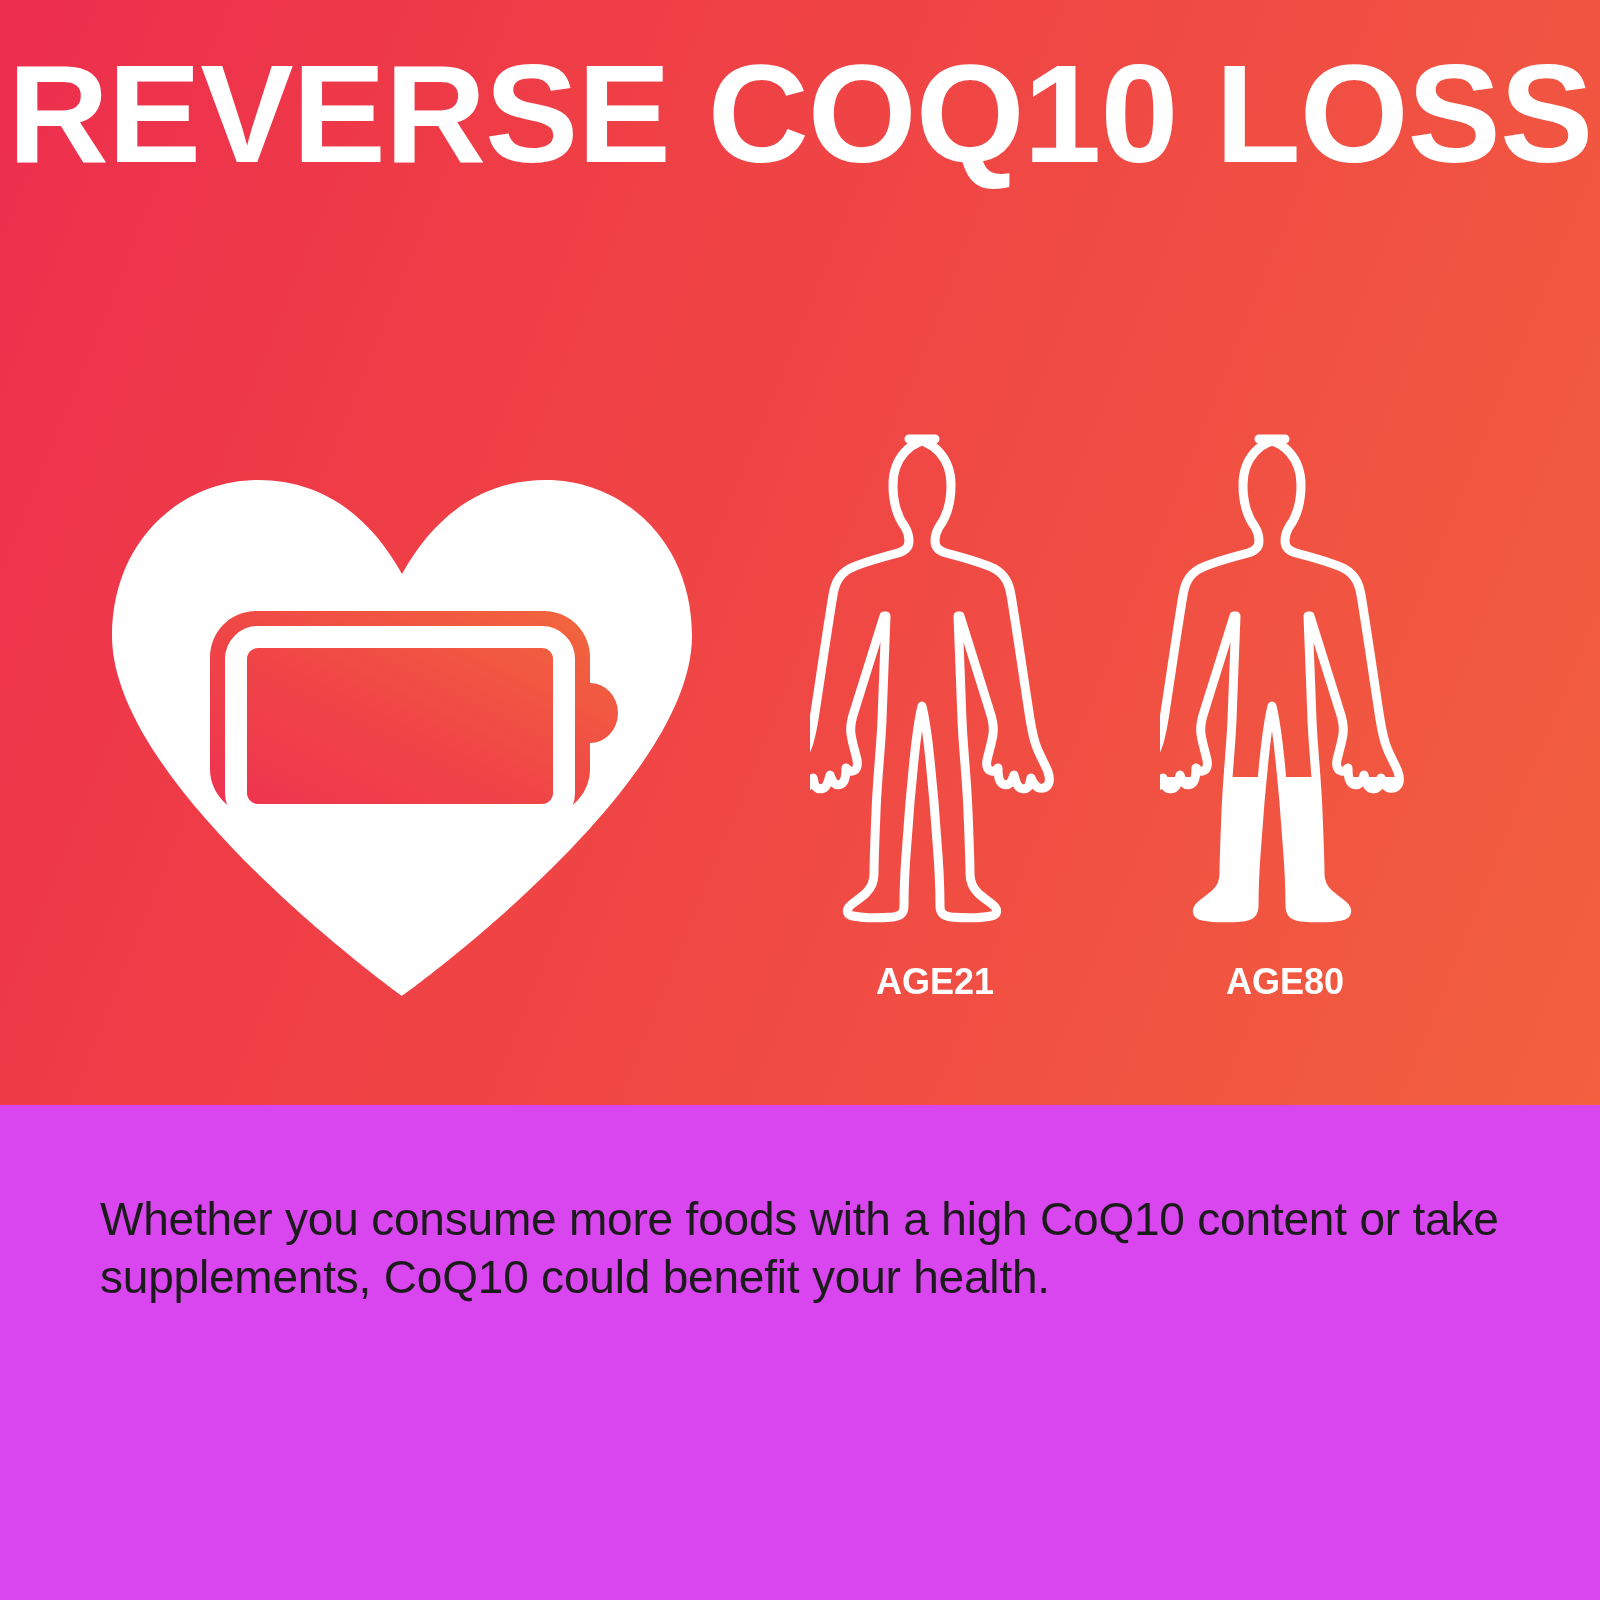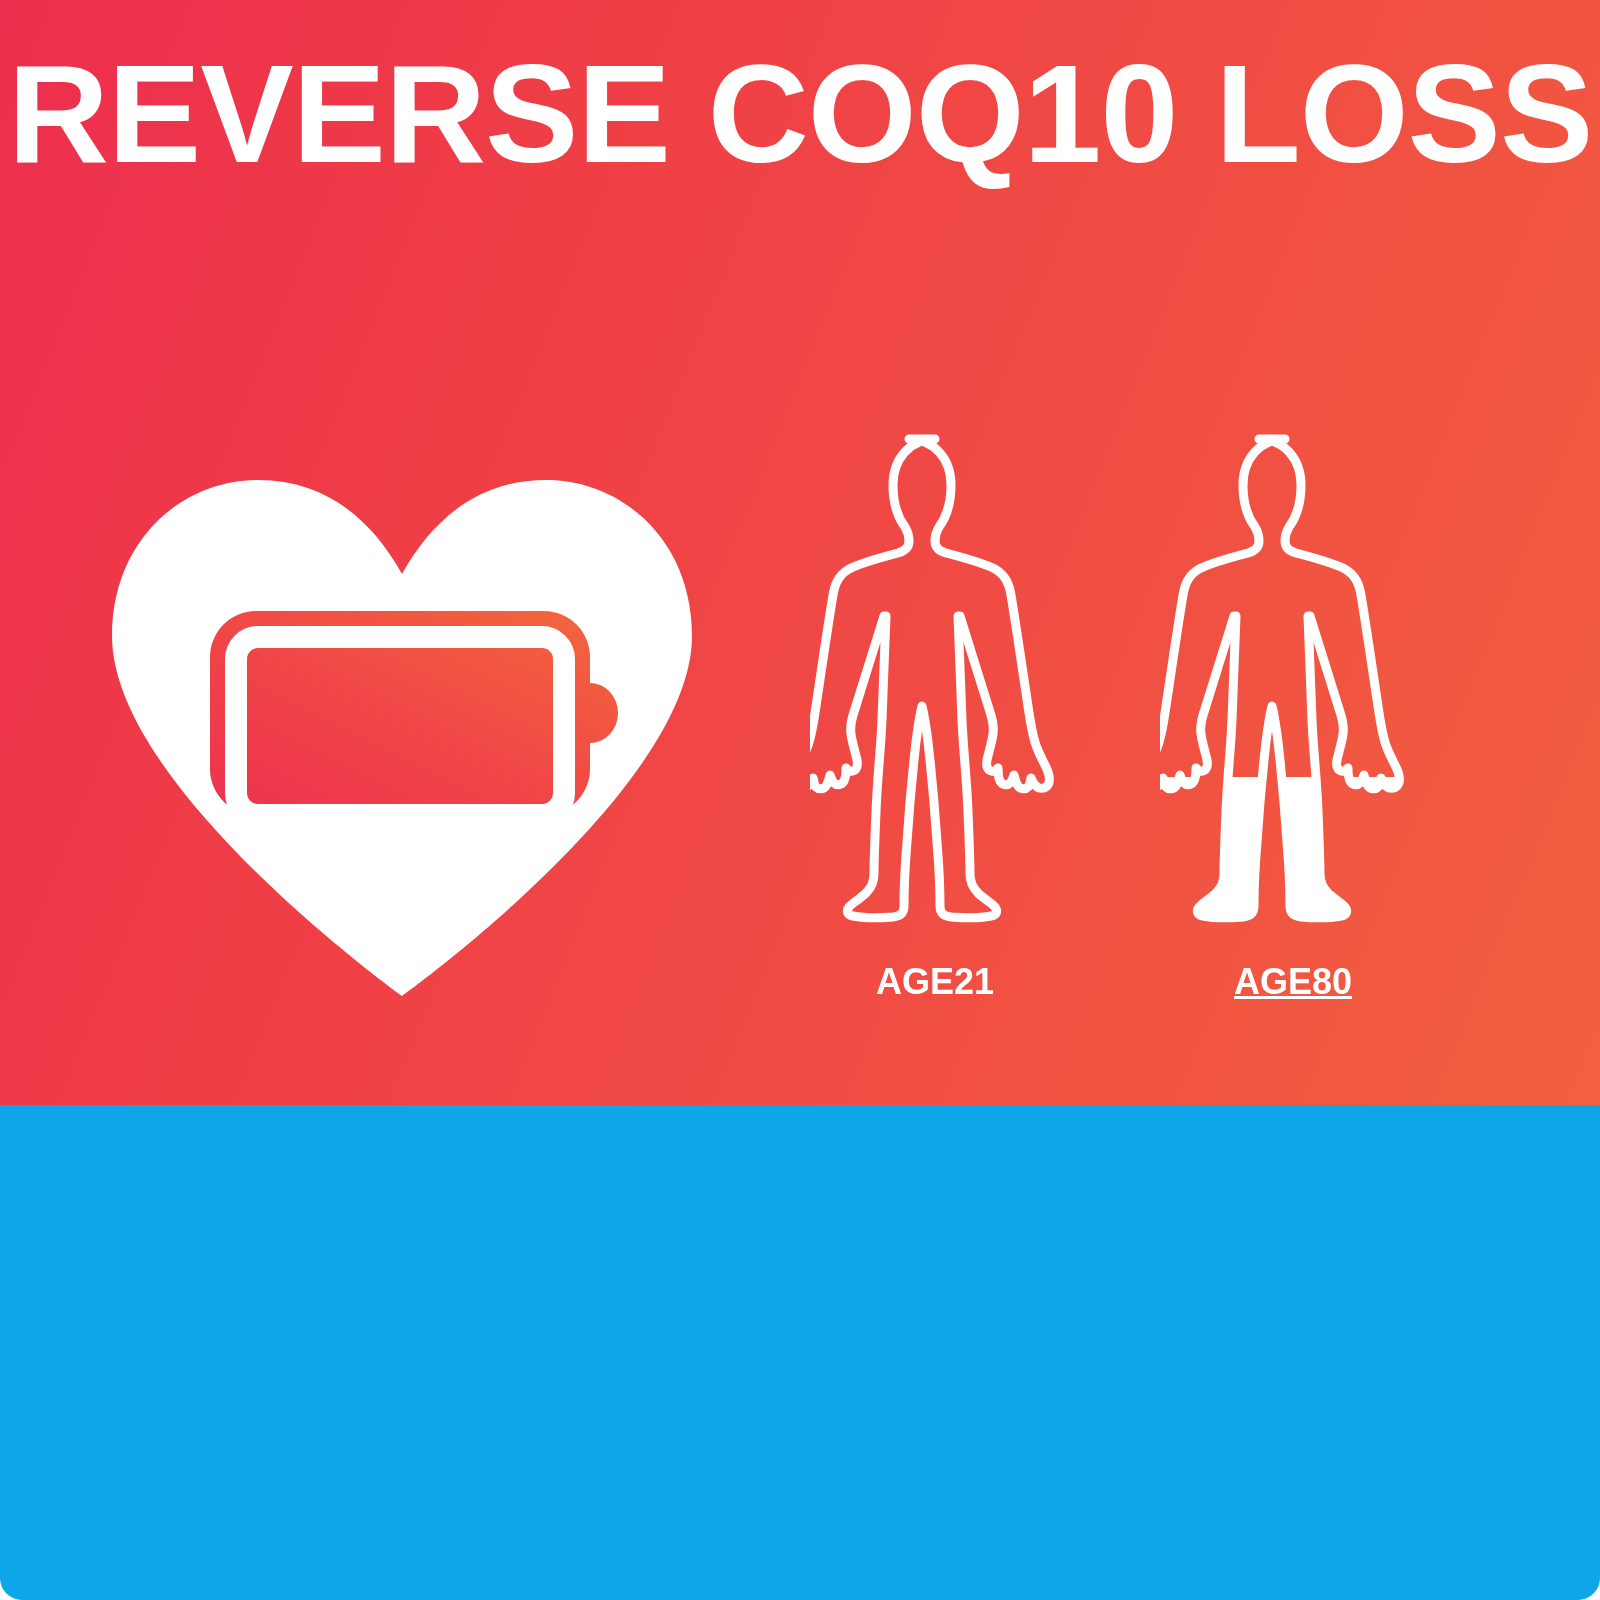--- a/index.html
+++ b/index.html
@@ -10,22 +10,21 @@
   body {
     width: 1600px;
     height: 1600px;
     font-family: "Liberation Sans", sans-serif;
     overflow: hidden;
   }
   #poster {
     position: relative;
     width: 1600px;
     height: 1600px;
-    background: #0ea5e9;
-    border-radius: 22px;
+    background: #d946ef;
   }
 
   
   .hero {
     position: absolute;
     left: 0;
     top: 0;
     width: 1600px;
     height: 1105px;
     background: linear-gradient(112deg, #ED2E4E 0%, #EF3E46 30%, #F04A44 58%, #F2603E 100%);
@@ -90,21 +89,21 @@
     text-align: center;
     color: #ffffff;
     font-family: "Liberation Sans", sans-serif;
     font-weight: bold;
     font-size: 36px;
     line-height: 60px;
     letter-spacing: 0px;
     white-space: nowrap;
   }
   .label-young { left: 30px; }
-  .label-old   { left: 388px; text-decoration: underline; }
+  .label-old   { left: 380px; }
 
   
   .body-copy {
     position: absolute;
     left: 100px;
     top: 1190px;
     width: 1412px;
   }
   .body-copy p {
     margin: 0;
@@ -417,15 +416,16 @@
     </div>
 
     <div class="figure-labels">
       <div class="fig-label label-young">AGE21</div>
       <div class="fig-label label-old">AGE80</div>
     </div>
 
   </div>
 
   <div class="body-copy">
+    <p>Whether you consume more foods with a high CoQ10 content or take supplements, CoQ10 could benefit your health.</p>
   </div>
 
 </div>
 
 </body></html>

